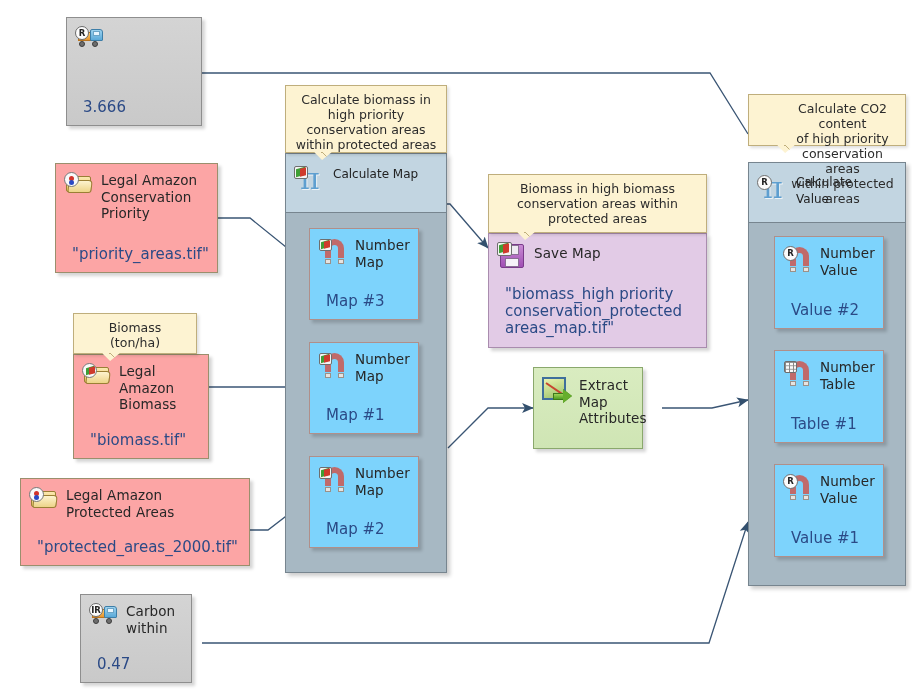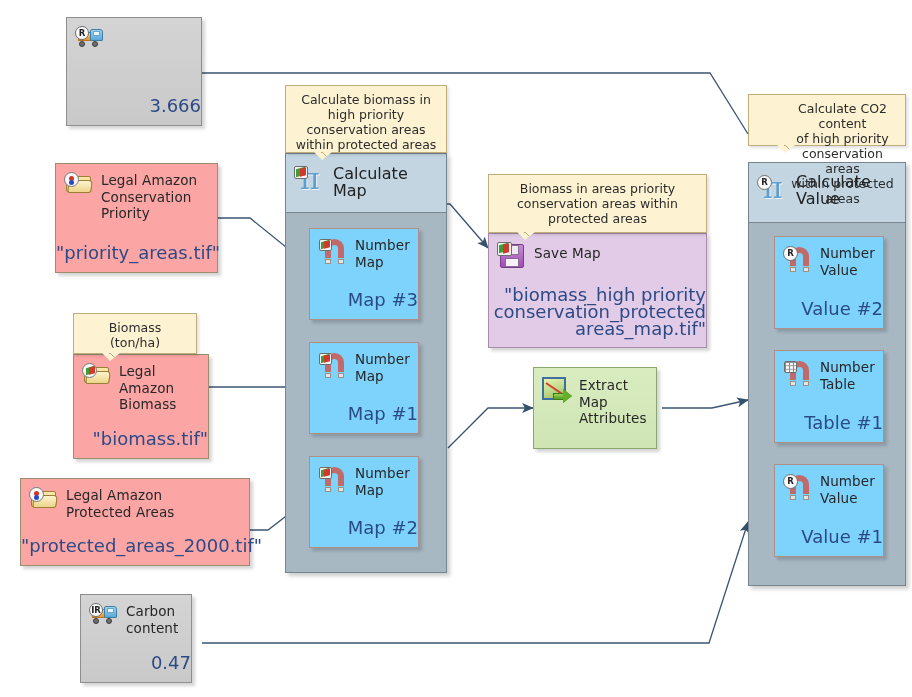--- a/index.html
+++ b/index.html
@@ -25,23 +25,23 @@
   }
   .node .title {
     display: flex; align-items: flex-start; gap: 7px;
     padding: 8px 8px 0 8px;
   }
   .node .label {
     font-size: 13.5px; line-height: 16.5px; color: #272727;
     letter-spacing: .1px;
   }
   .node .value {
-    position: absolute; left: 0; right: 0; bottom: 9px;
-    text-align: right;
-    font-size: 18px; color: #2b4a86;
+    position: absolute; left: 16px; right: 0; bottom: 9px;
+    text-align: left;
+    font-size: 15px; color: #2b4a86;
   }
 
   
   .n-const { background: linear-gradient(180deg,#d4d4d4 0%, #c9c9c9 100%); border-color:#8e8e8e; }
   
   .n-data  { background: #fca5a5; border-color:#9a8f6d; }
   
   .n-func  { background: #7dd3fc; border-color:#b08f8a; }
   
   .n-green { background: linear-gradient(180deg,#d9ecc0 0%, #cfe5b4 100%); border-color:#8aa86c; }
@@ -80,21 +80,21 @@
     box-shadow: 3px 3px 4px rgba(0,0,0,0.2);
   }
   .group .ghead {
     position: absolute; left: 0; right: 0; top: 0;
     background: #c2d5e1;
     border-bottom: 1px solid #77858f;
     display: flex; align-items: flex-start; gap: 7px;
     padding: 8px 8px 0 8px;
     box-sizing: border-box;
   }
-  .group .ghead .label { font-size: 16px; line-height: 16.5px; color:#222; }
+  .group .ghead .label { font-size: 12px; line-height: 16.5px; color:#222; }
 
   
   .ico { flex: 0 0 auto; position: relative; display:block; }
 
   
   .ico-truck { width: 30px; height: 22px; }
   .ico-truck .cab   { position:absolute; left:15px; top:3px; width:13px; height:12px; background:linear-gradient(180deg,#9dd2ef,#5aa9d8); border:1px solid #3d7ea8; border-radius:2px 3px 1px 1px; box-sizing:border-box;}
   .ico-truck .win   { position:absolute; left:18px; top:5px; width:7px; height:5px; background:#e8f6ff; border:1px solid #6ba4c6; box-sizing:border-box;}
   .ico-truck .body  { position:absolute; left:3px; top:6px; width:14px; height:9px; background:linear-gradient(180deg,#fbc76a,#e9952c); border:1px solid #b9741f; box-sizing:border-box;}
   .ico-truck .w1,.ico-truck .w2{ position:absolute; bottom:1px; width:6px; height:6px; border-radius:50%; background:#6d6d6d; border:1px solid #3d3d3d; box-sizing:border-box;}
@@ -289,21 +289,21 @@
       <span class="ico ico-truck">
         <span class="body"></span>
           <span class="cab"></span>
           <span class="win"></span>
         <span class="w1"></span>
           <span class="w2"></span>
         <span class="badge">IR</span>
       </span>
       <span class="label">
         <span>Carbon</span><br>
-        <span>content</span>
+        <span>within</span>
       </span>
     </div>
     <div class="value">0.47</div>
   </div>
 
   <div class="note" style="left:285px; top:85px; width:162px; height:68px;">
     <span>Calculate biomass in</span><br>
     <span>high priority</span><br>
     <span>conservation areas</span><br>
     <span>within protected areas</span>
@@ -368,21 +368,21 @@
         <span class="label">
           <span>Number</span><br>
           <span>Map</span>
         </span>
       </div>
       <div class="value">Map #2</div>
     </div>
   </div>
 
   <div class="note" style="left:488px; top:174px; width:219px; height:59px;">
-    <span>Biomass in areas priority</span><br>
+    <span>Biomass in high biomass</span><br>
     <span>conservation areas within</span><br>
     <span>protected areas</span>
     <span class="tail"></span>
   </div>
 
   <div class="node n-save" style="left:488px; top:233px; width:219px; height:115px;">
     <div class="title">
       <span class="ico ico-floppy">
         <span class="disk"></span>
           <span class="shut"></span>
@@ -394,21 +394,21 @@
       </span>
       <span class="label" style="padding-top:3px;">Save Map</span>
     </div>
     <div class="value" style="bottom:10px; line-height:17px;">
       <span>"biomass_high priority</span><br>
       <span>conservation_protected</span><br>
       <span>areas_map.tif"</span>
     </div>
   </div>
 
-  <div class="node n-green" style="left:533px; top:367px; width:124px; height:82px;">
+  <div class="node n-green" style="left:533px; top:367px; width:110px; height:82px;">
     <div class="title" style="padding-top:9px;">
       <span class="ico ico-extract">
         <span class="frame">
             <u></u>
             <i></i>
           </span>
         <span class="arrow">
             <em></em>
             <span></span>
           </span>

